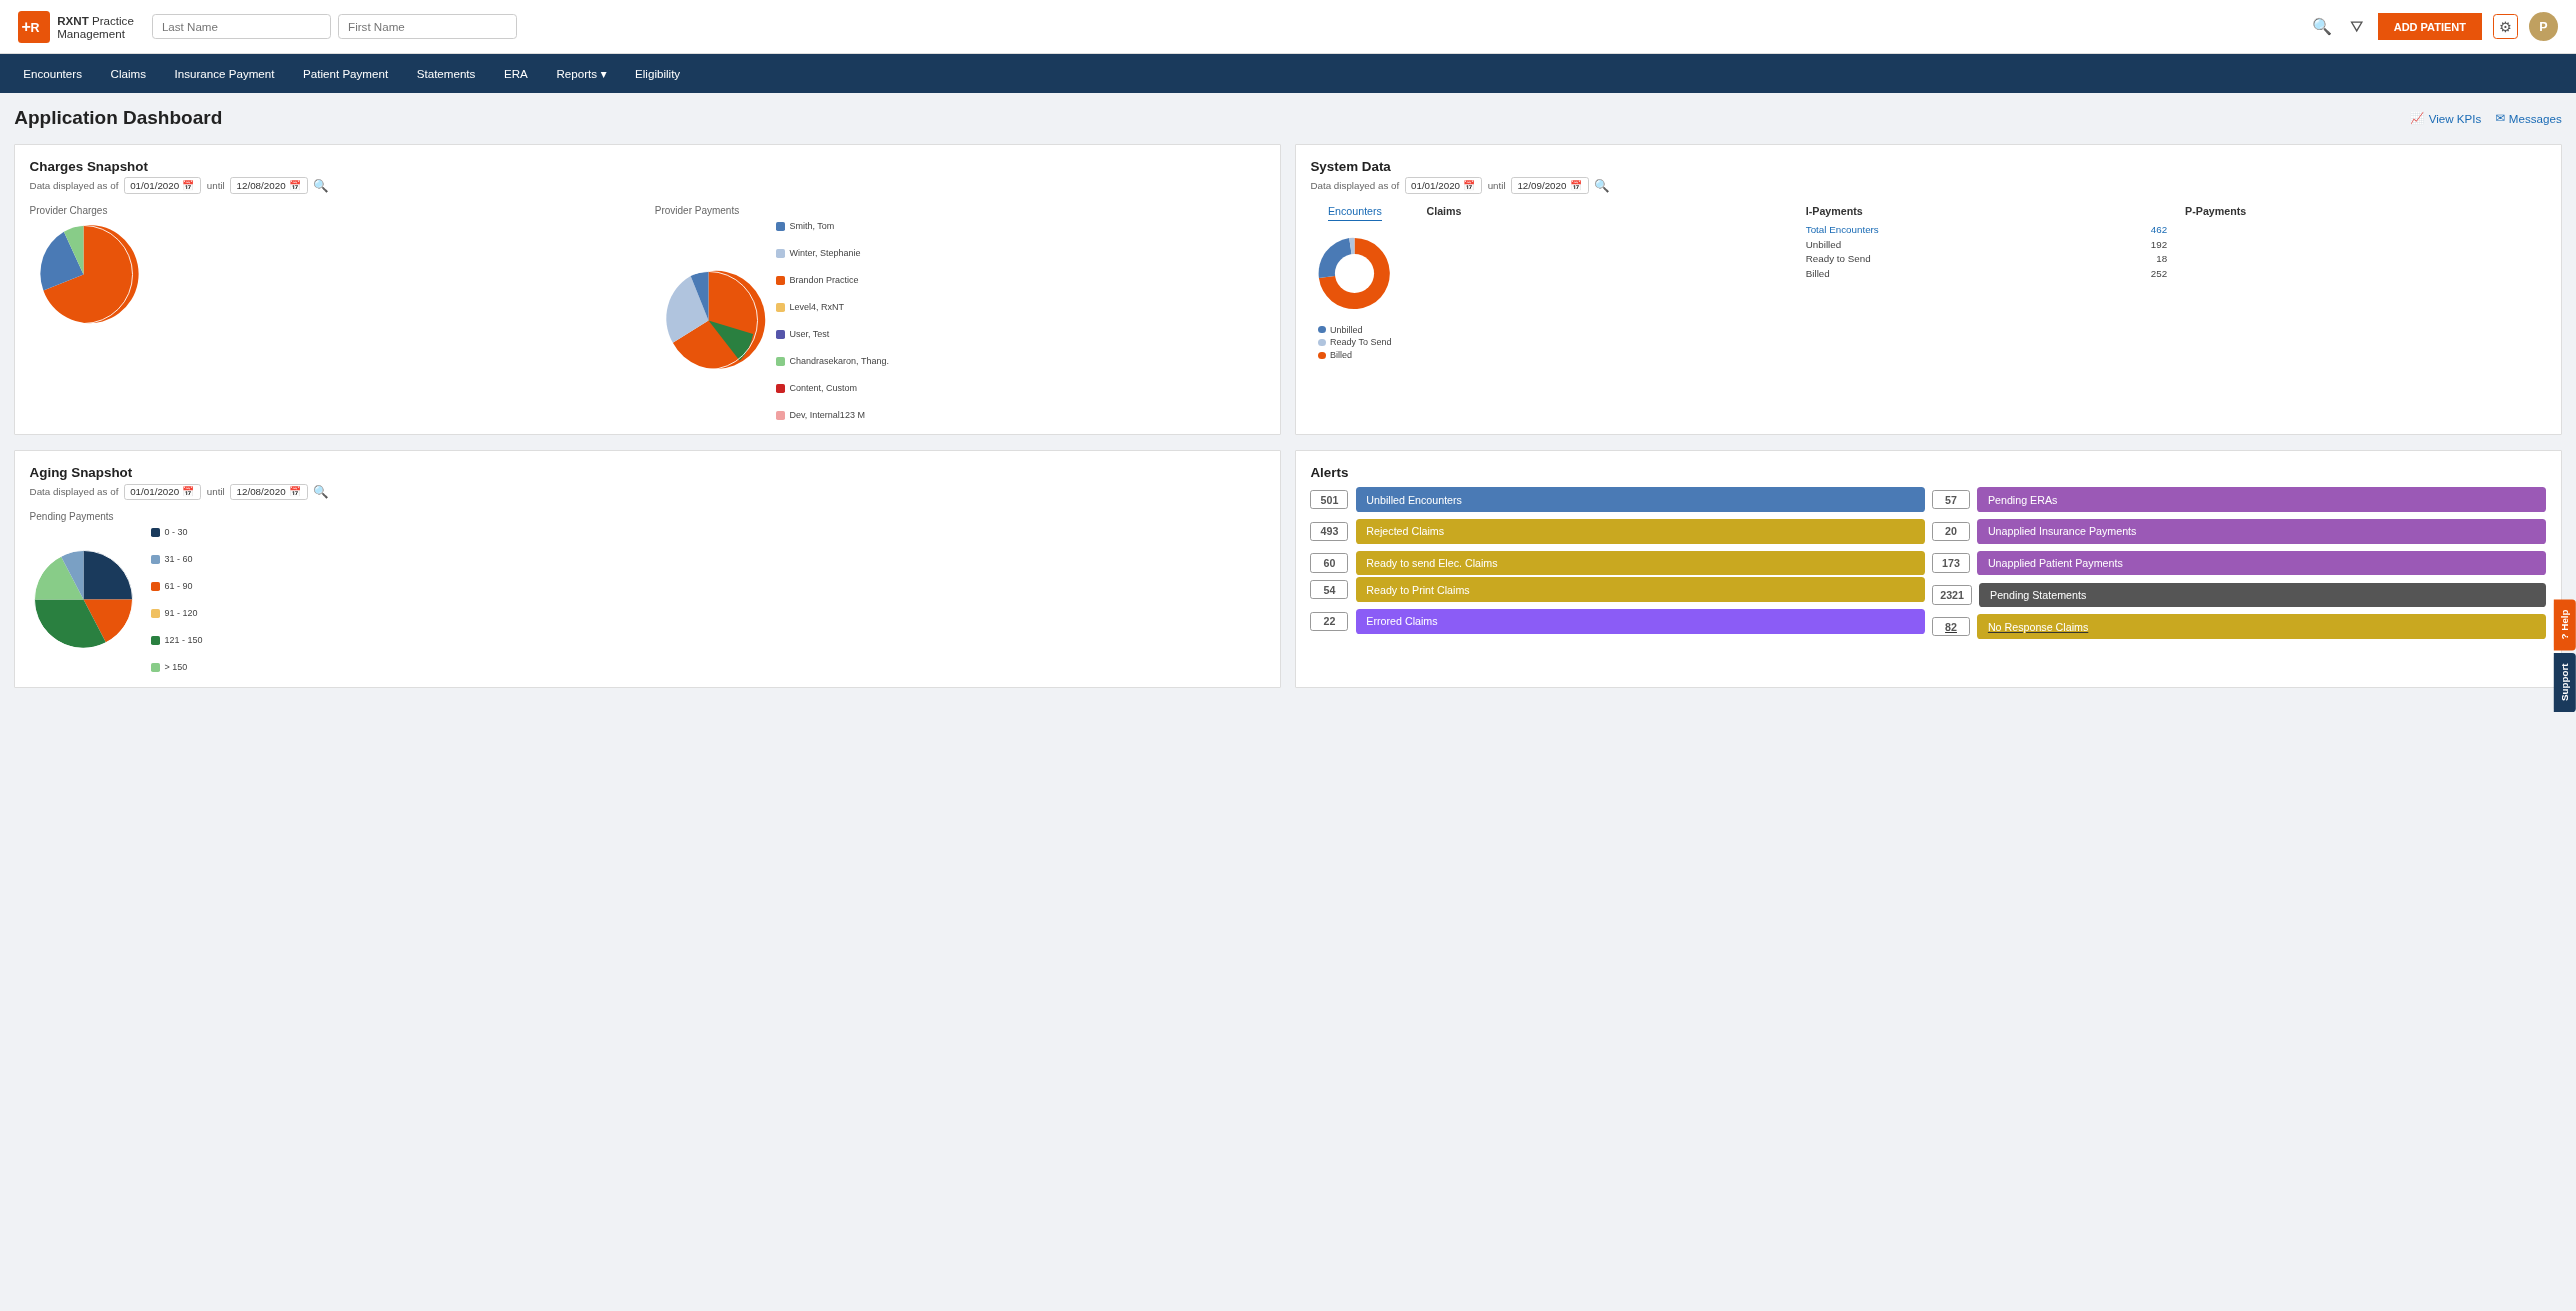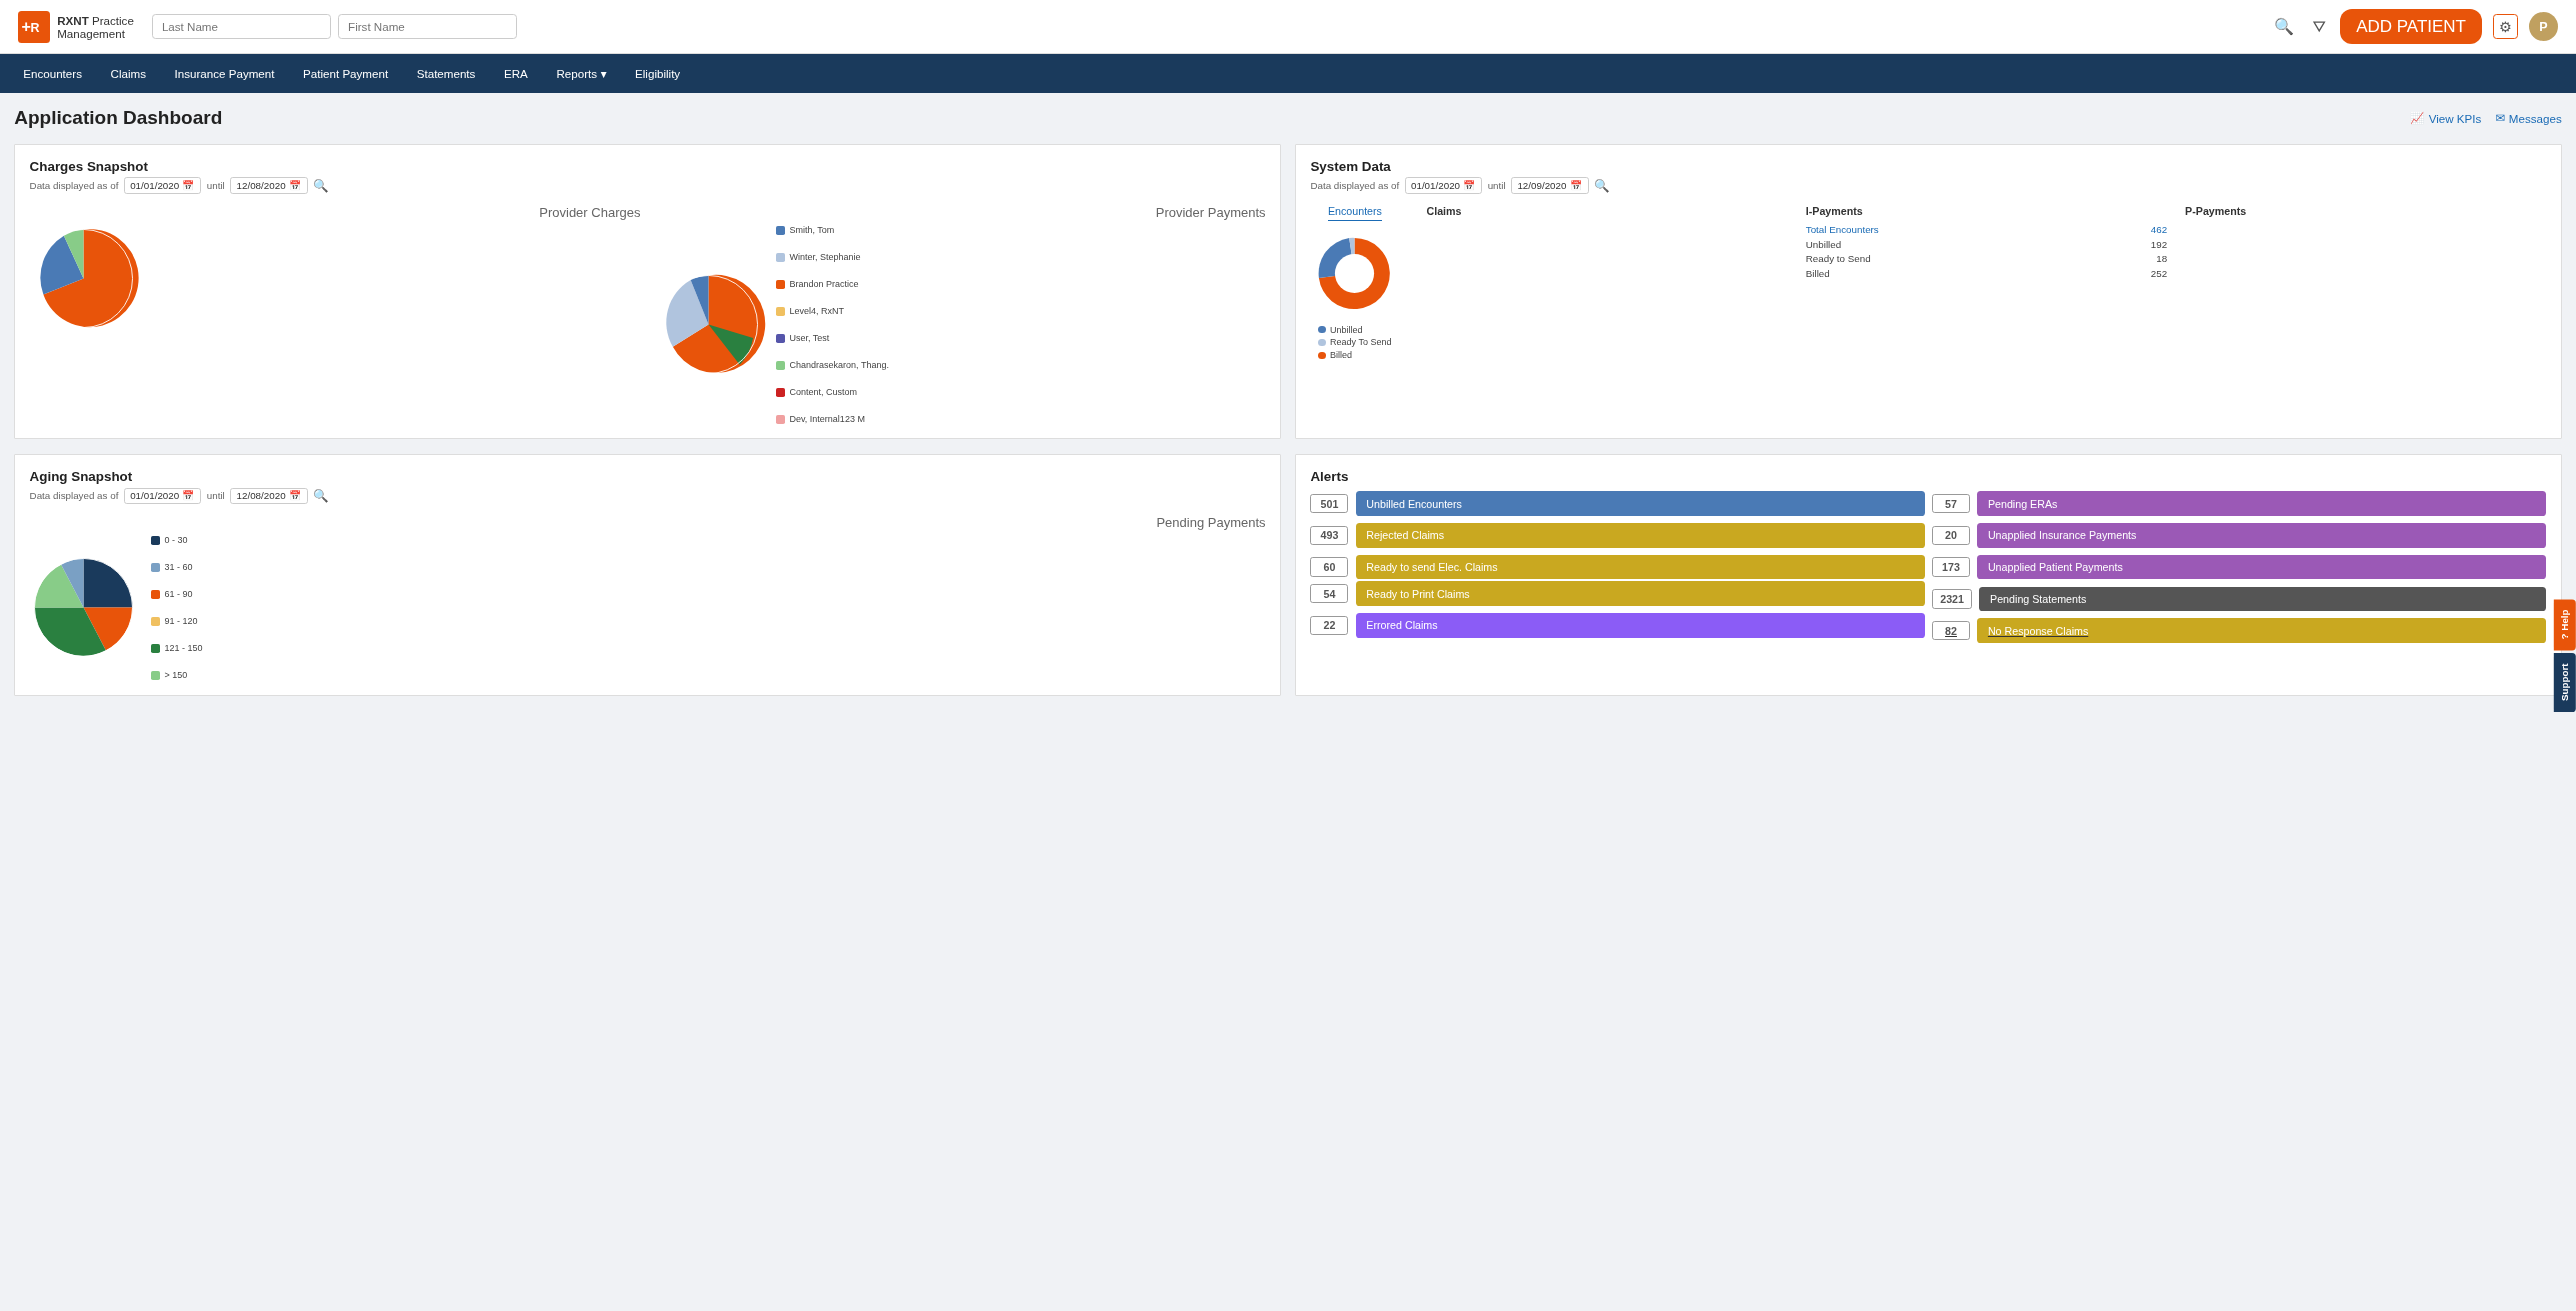--- a/index.html
+++ b/index.html
@@ -6,21 +6,21 @@
     body { font-family: 'Segoe UI', Arial, sans-serif; background: #f0f2f5; font-size: 11.6px; color: #333; }
 
     
     .header { background: #fff; display: flex; align-items: center; padding: 0 18px; height: 54px; border-bottom: 0.9px solid #ddd; }
     .logo { display: flex; align-items: center; gap: 7.2px; margin-right: 18px; }
     .logo-icon { width: 32px; height: 32px; }
     .search-inputs { display: flex; gap: 7.2px; flex: 1; max-width: 447px; }
     .search-input { border: 0.9px solid #ccc; border-radius: 3.6px; padding: 5.4px 9px; font-size: 11.6px; width: 179px; color: #999; }
     .header-icons { display: flex; align-items: center; gap: 10.7px; margin-left: auto; }
     .icon-btn { background: none; border: none; cursor: pointer; color: #555; font-size: 16px; padding: 3.6px; }
-    .add-patient-btn { background: #e8540a; color: #fff; border: none; border-radius: 12px; padding: 7.2px 16px; font-size: 17px; font-weight: 400; cursor: pointer; }
+    .add-patient-btn { background: #e8540a; color: #fff; border: none; border-radius: 0; padding: 7.2px 16px; font-size: 11px; font-weight: 700; cursor: pointer; }
     .gear-btn { border: 1.8px solid #e8540a; border-radius: 3.6px; padding: 3.6px 5.4px; background: none; cursor: pointer; font-size: 14.3px; color: #555; }
     .avatar { width: 29px; height: 29px; border-radius: 50%; background: #c0a060; display: flex; align-items: center; justify-content: center; color: #fff; font-weight: bold; font-size: 12.5px; }
 
     
     .nav { background: #1a3a5c; display: flex; align-items: center; padding: 0 9px; height: 39px; }
     .nav-item { color: #fff; padding: 0 14.3px; font-size: 11.6px; cursor: pointer; height: 39px; display: flex; align-items: center; text-decoration: none; white-space: nowrap; }
     .nav-reports { display: flex; align-items: center; gap: 3.6px; }
 
     
     .page { padding: 14.3px; }
@@ -35,21 +35,21 @@
     
     .card { background: #fff; border-radius: 1px; border: 0.9px solid #ddd; padding: 14.3px; }
     .card-title { font-size: 13.4px; font-weight: 600; color: #222; margin-bottom: 3.6px; }
     .card-subtitle { font-size: 9.8px; color: #666; margin-bottom: 10.7px; display: flex; align-items: center; gap: 5.4px; }
     .date-input { border: 0.9px solid #ccc; border-radius: 2.7px; padding: 1.8px 5.4px; font-size: 9.8px; color: #333; display: inline-flex; align-items: center; gap: 3.6px; }
     .search-small { background: none; border: none; color: #1a6bb5; cursor: pointer; font-size: 12.5px; }
 
     
     .charts-row { display: flex; gap: 14.3px; align-items: flex-start; }
     .chart-section { flex: 1; }
-    .chart-label { font-size: 13px; color: #666; margin-bottom: 5.4px; text-align: right; }
+    .chart-label { font-size: 10px; color: #666; margin-bottom: 5.4px; }
 
     
     .pie-container { display: flex; align-items: center; gap: 14.3px; }
     .pie-wrapper { width: 107px; height: 107px; position: relative; flex-shrink: 0; }
     .legend { display: flex; flex-direction: column; gap: 17px; }
     .legend-item { display: flex; align-items: center; gap: 4.5px; font-size: 9px; color: #444; }
     .legend-dot { width: 9px; height: 9px; border-radius: 1.8px; flex-shrink: 0; }
     .system-columns { display: flex; gap: 18px; }
     .system-col { flex: 1; }
     .system-col-header { font-size: 10.7px; font-weight: 600; color: #333; margin-bottom: 7.2px; }

